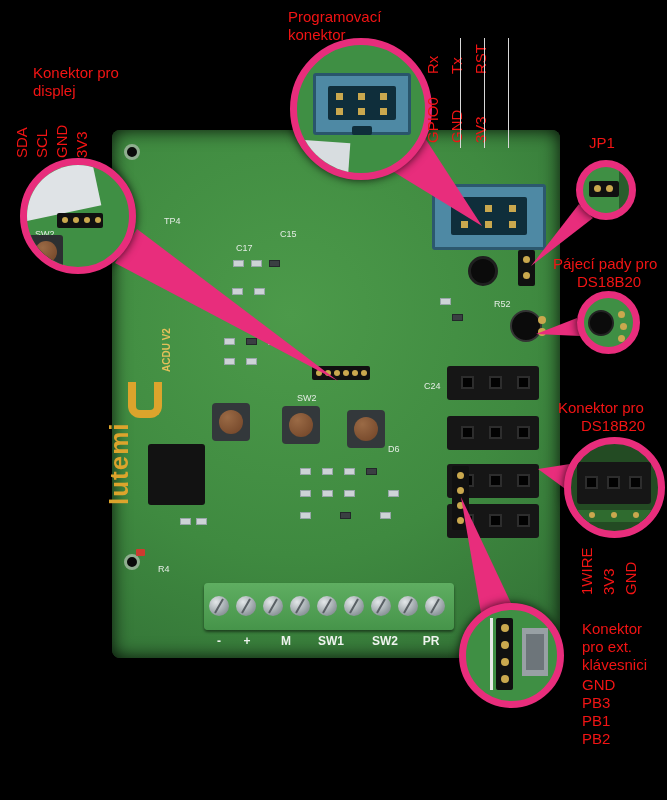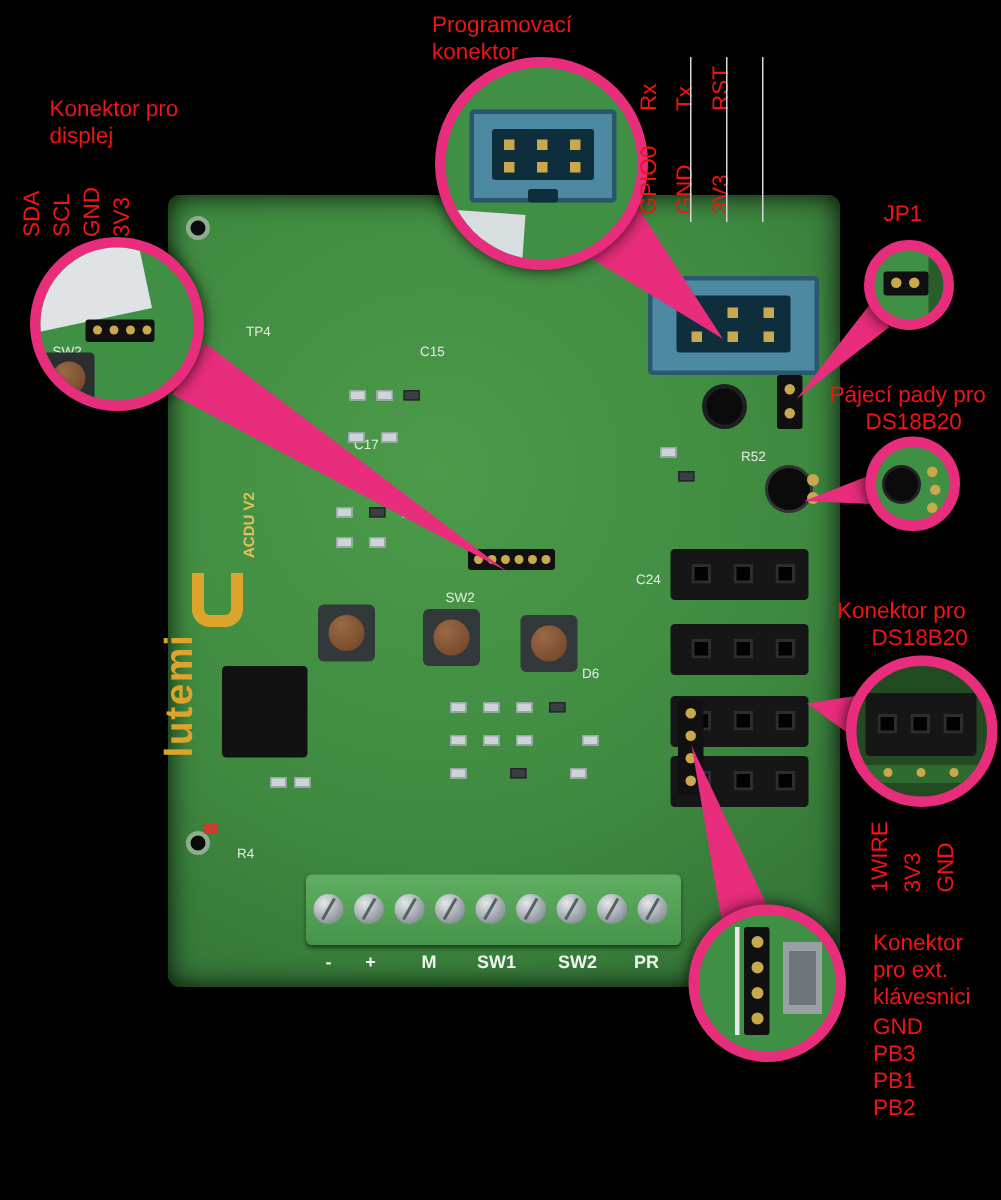--- a/index.html
+++ b/index.html
@@ -67,21 +67,21 @@
   <div class="board">
     <div class="hole" style="left:12px;top:14px;"></div>
     <div class="hole" style="left:12px;top:424px;"></div>
 
     <div class="vlabel-gold" style="left:21px;top:347px;">lutemi</div>
     <div class="logo-u" style="left:16px;top:252px;"></div>
     <div class="vlabel-model" style="left:60px;top:231px;">ACDU V2</div>
 
     <div class="silk" style="left:52px;top:86px;">TP4</div>
     <div class="silk" style="left:168px;top:99px;">C15</div>
-    <div class="silk" style="left:124px;top:113px;margin-top:48px;">C17</div>
+    <div class="silk" style="left:124px;top:113px;">C17</div>
     <div class="silk" style="left:382px;top:169px;">R52</div>
     <div class="silk" style="left:312px;top:251px;">C24</div>
     <div class="silk" style="left:185px;top:263px;">SW2</div>
     <div class="silk" style="left:276px;top:314px;">D6</div>
     <div class="silk" style="left:46px;top:434px;">R4</div>
   </div>
 
   <div class="esp">
     <div class="esp-ant"></div>
     <div class="esp-shield"></div>

